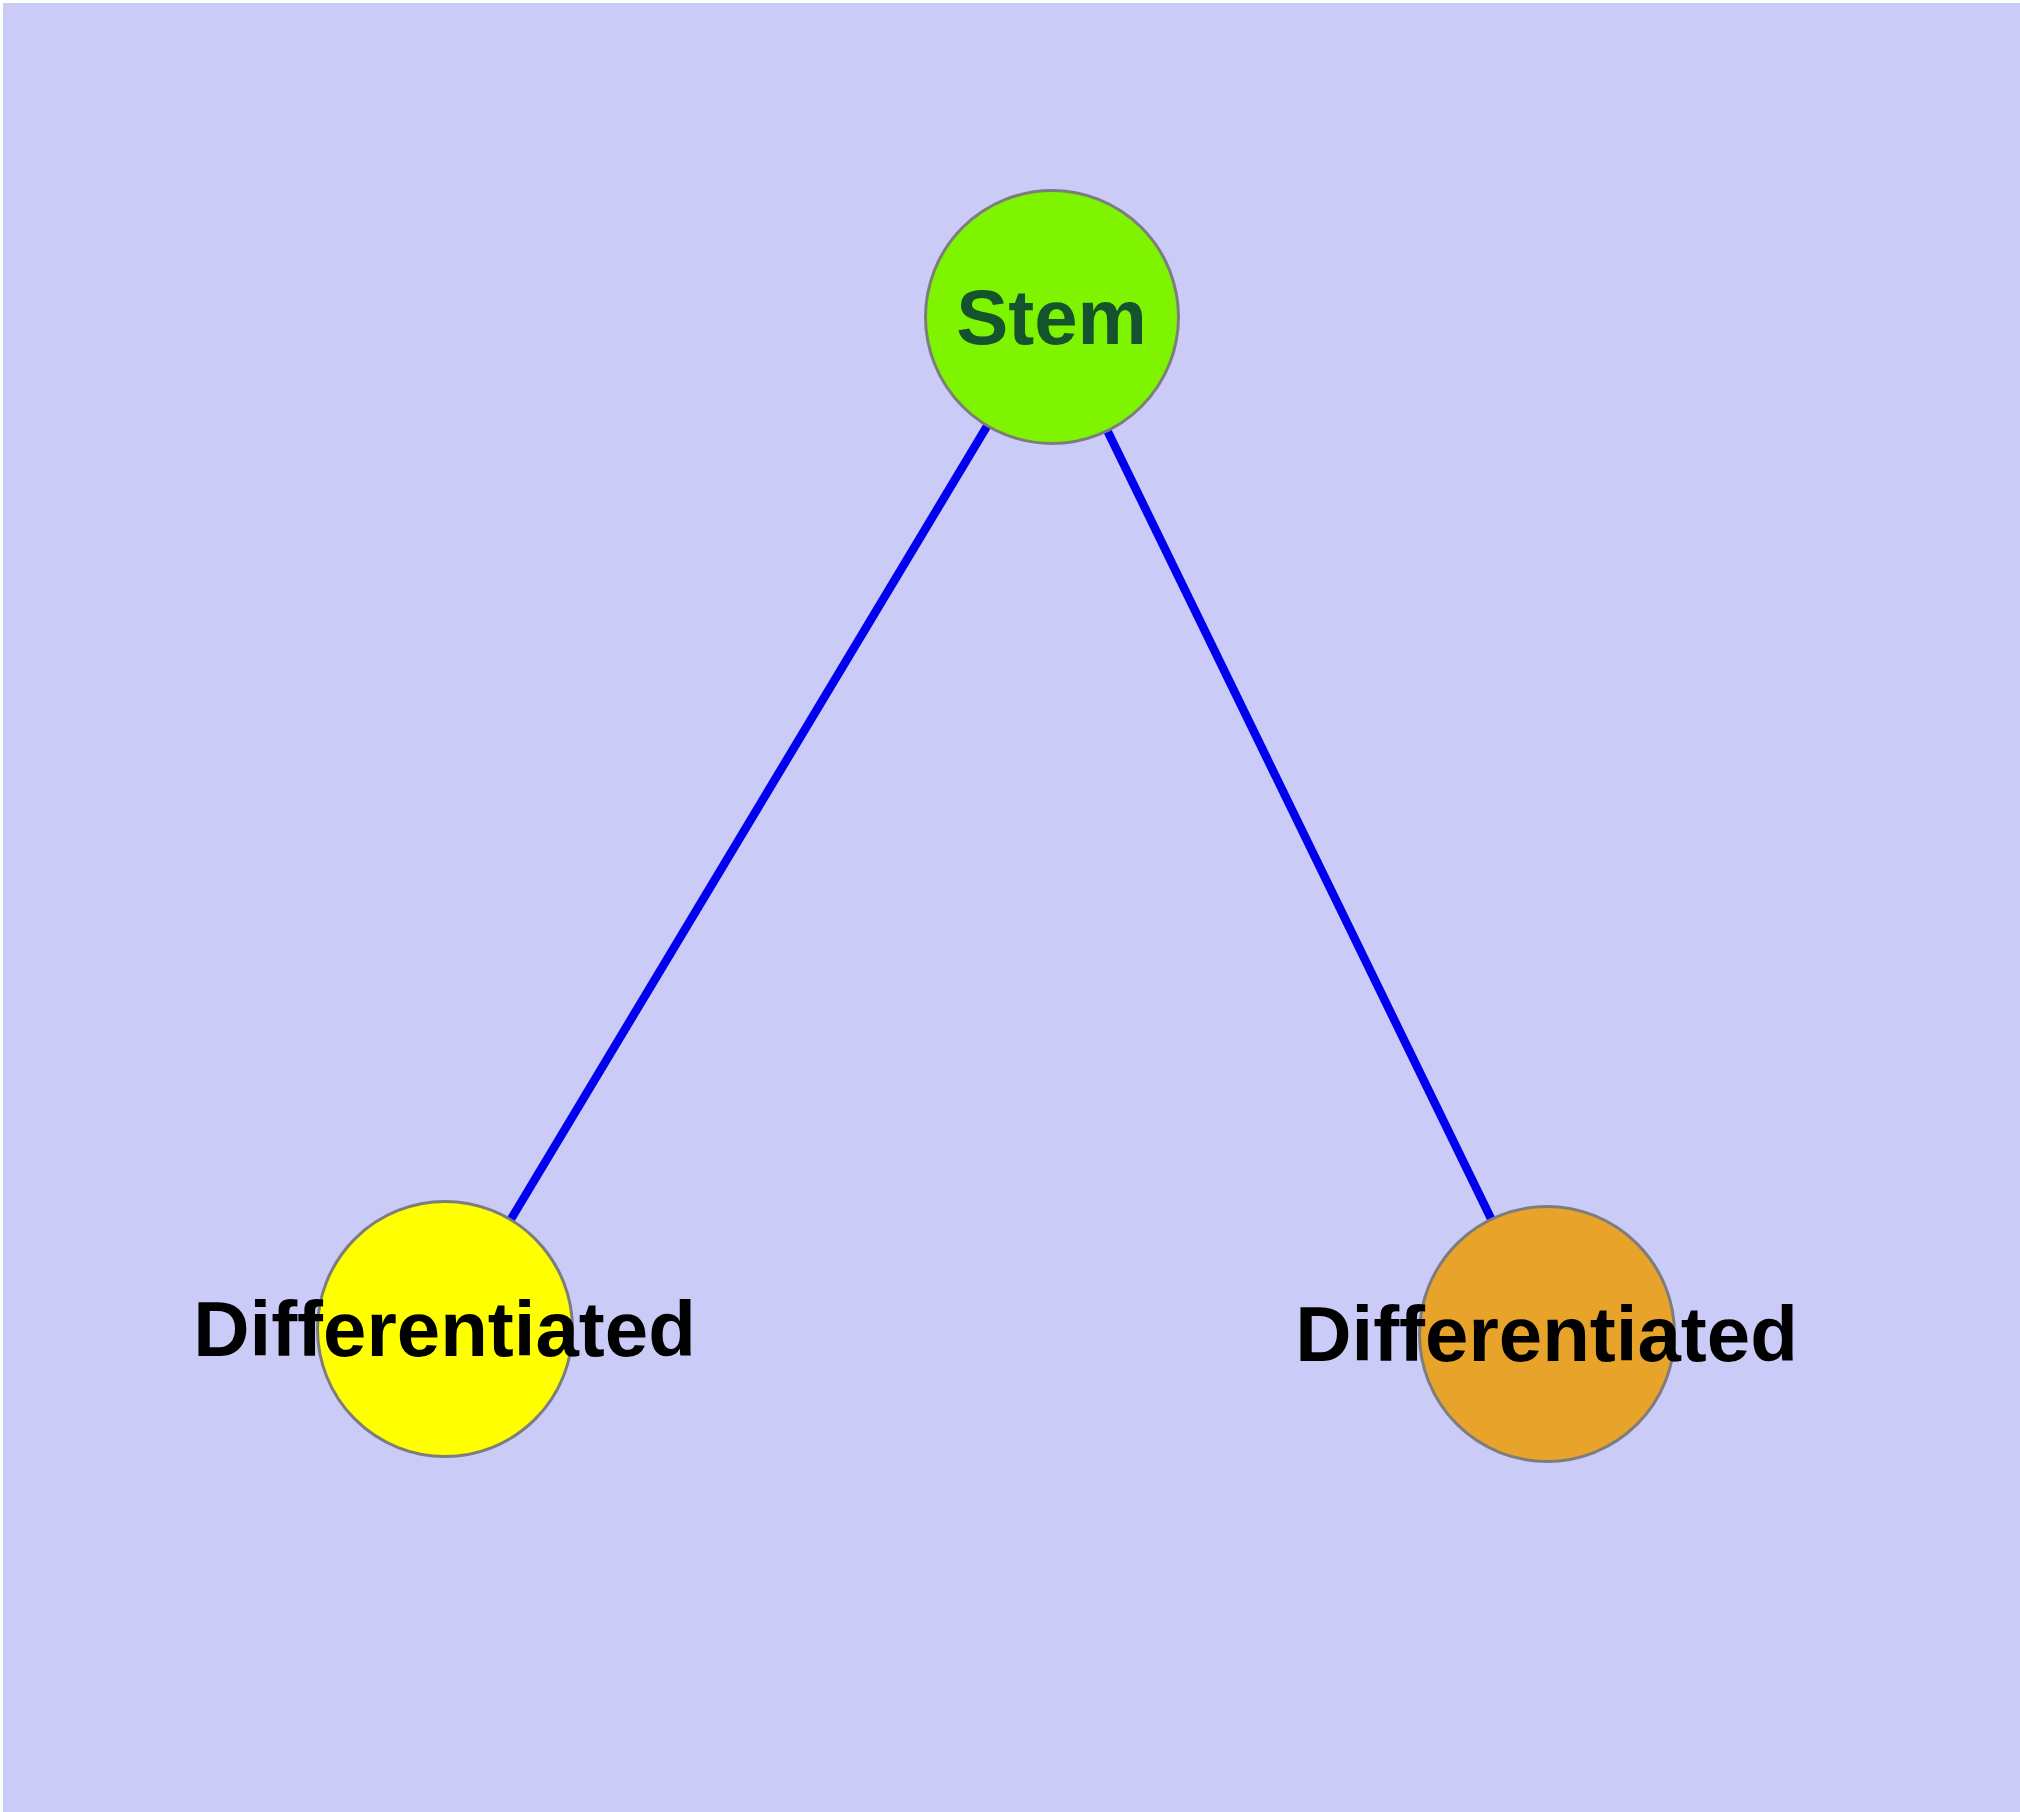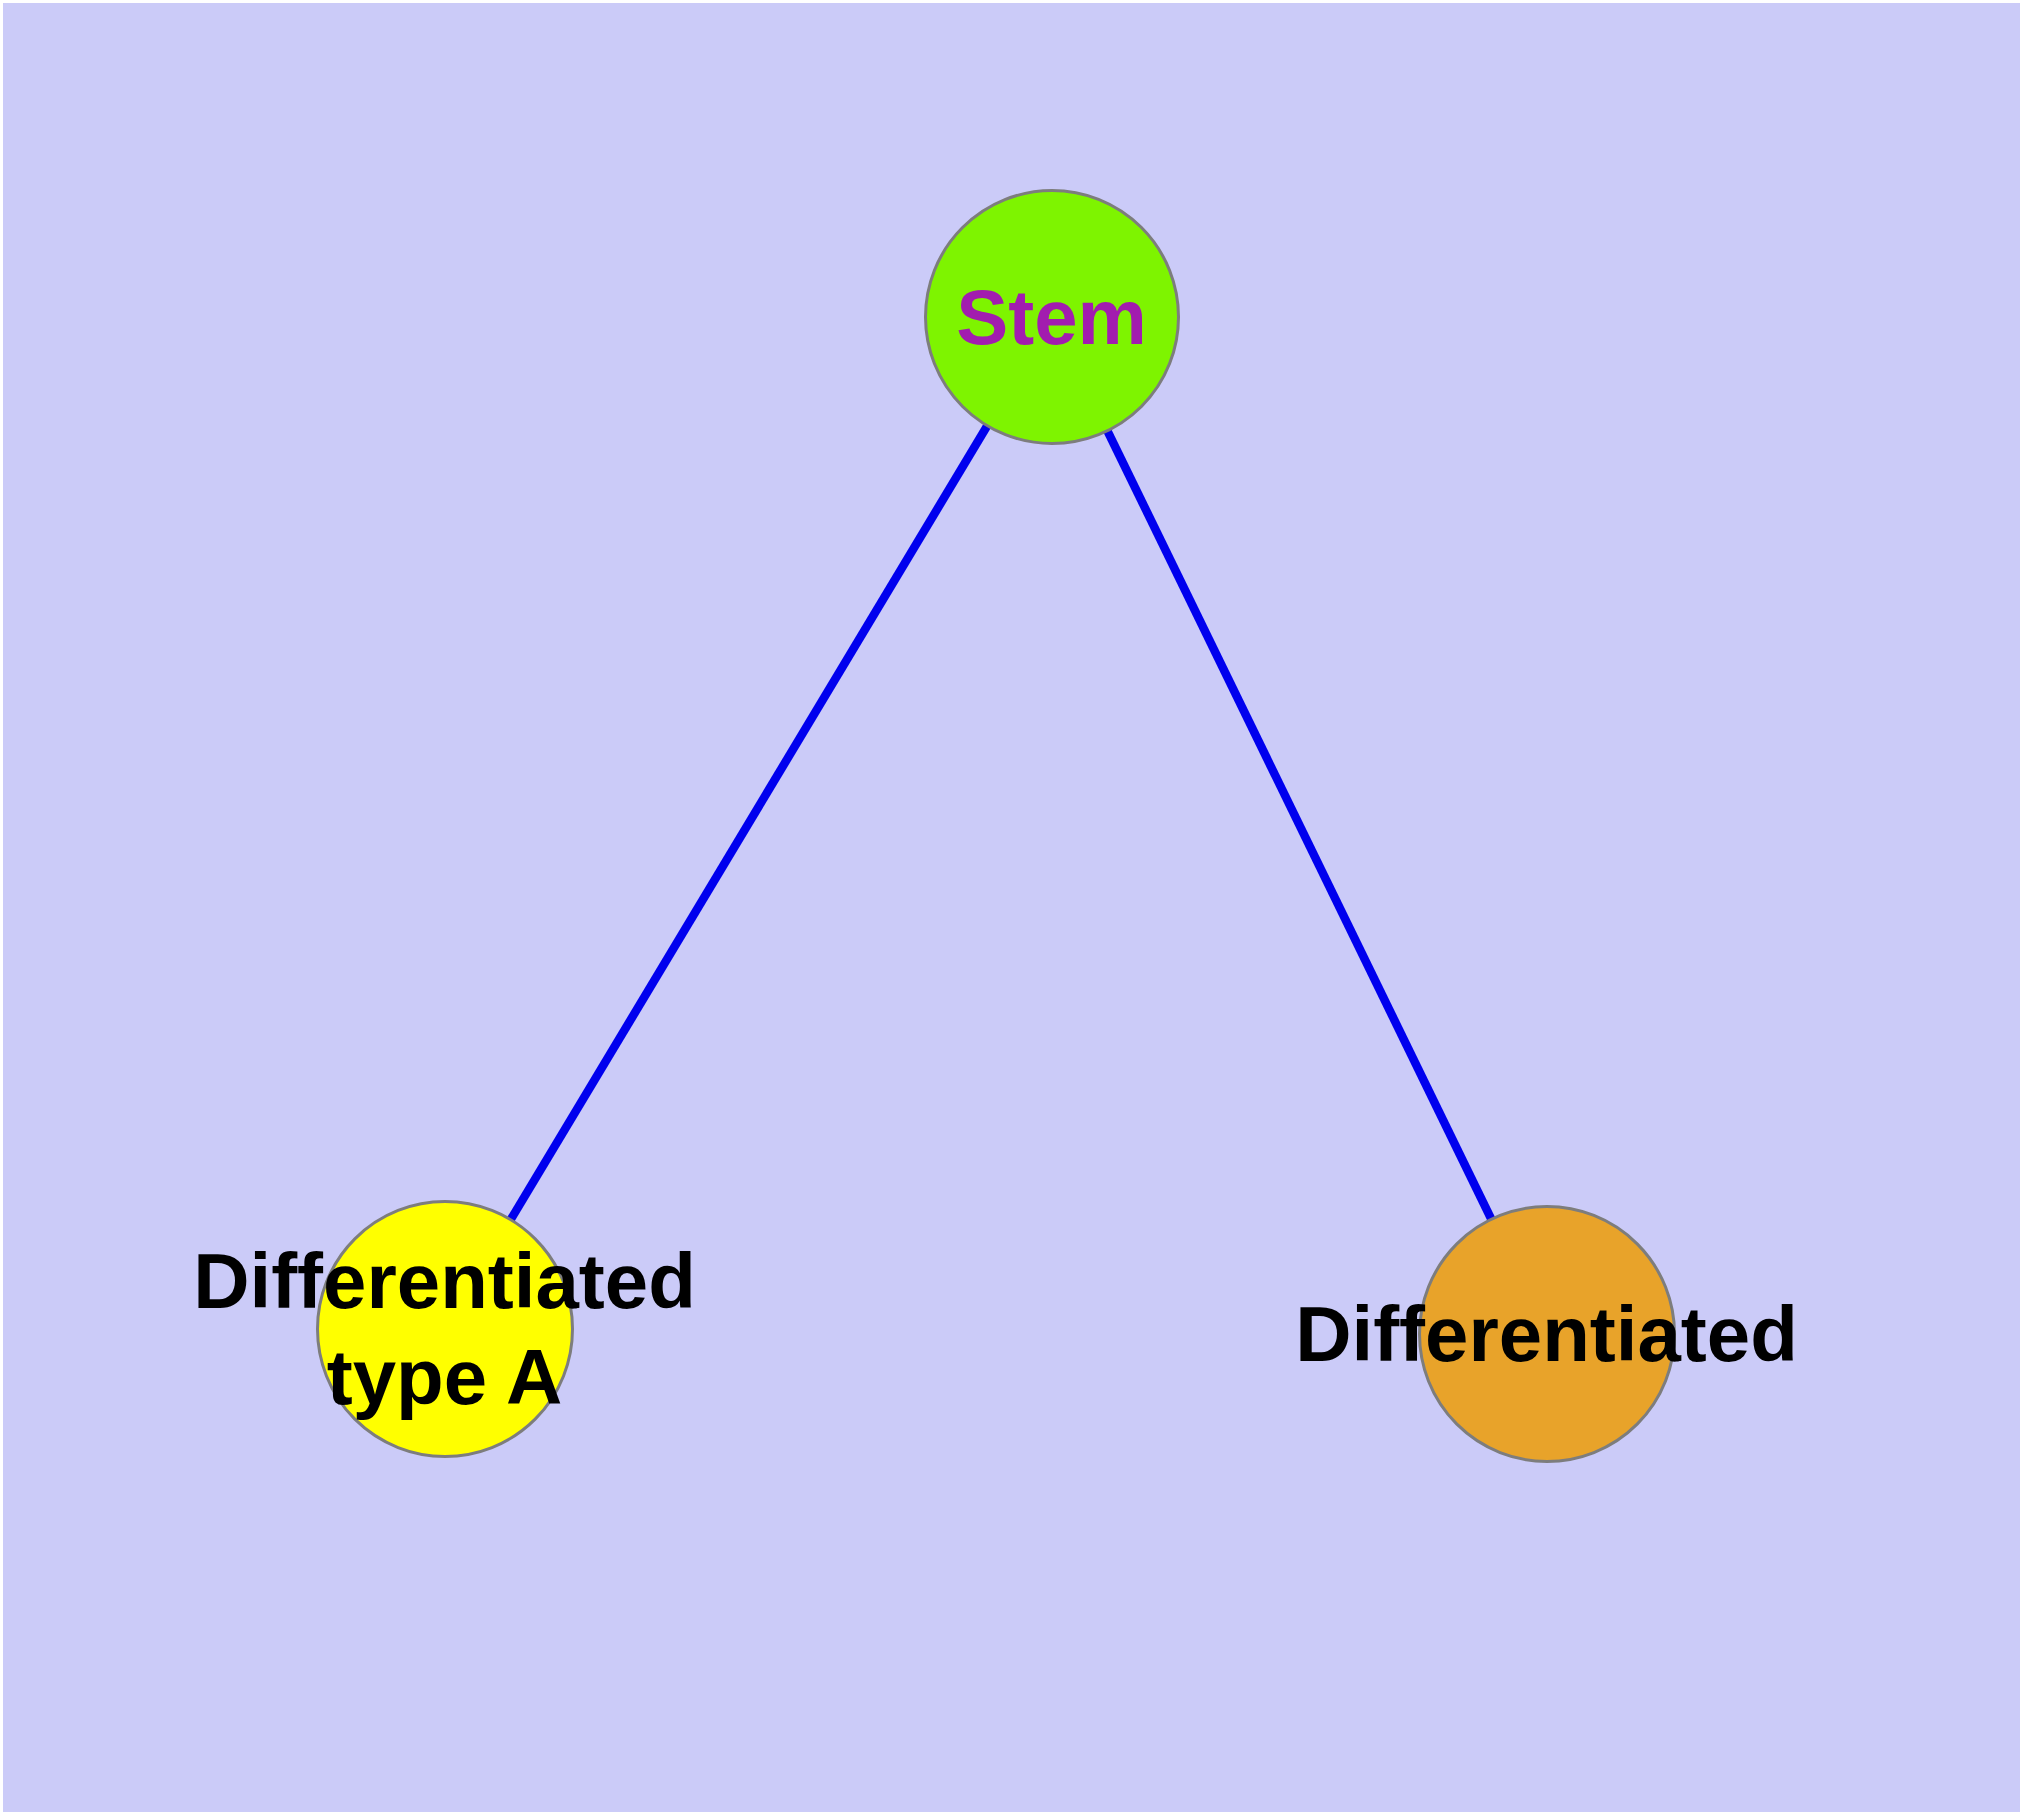--- a/index.html
+++ b/index.html
@@ -64,30 +64,29 @@
 
 <div class="canvas" style="background: rgb(203, 203, 248);">
 
   <svg class="edges-layer" viewBox="0 0 2381 2135" preserveAspectRatio="none">
     <line x1="1238" y1="371" x2="521" y2="1565" stroke="#0000ee"></line>
     <line x1="1238" y1="371" x2="1822" y2="1570" stroke="#0000ee"></line>
   </svg>
 
   <div class="node" style="left: 1049px; top: 314px;">
     <div class="node-circle" style="height: 256px; width: 256px; background: rgb(126, 244, 0); border-color: rgb(125, 125, 125);"></div>
-    <div class="node-label" style="color: #a21caf;">
+    <div class="node-label" style="color: #14532d;">
       <span class="label-line">Stem</span>
     </div>
   </div>
 
   <div class="node" style="left: 442px; top: 1326px;">
     <div class="node-circle" style="height: 258px; width: 258px; background: rgb(255, 255, 0); border-color: rgb(125, 125, 125);"></div>
     <div class="node-label" style="color: rgb(0, 0, 0);">
       <span class="label-line">Differentiated</span>
-      <span class="label-line">type A</span>
     </div>
   </div>
 
   <div class="node" style="left: 1544px; top: 1331px;">
     <div class="node-circle" style="height: 258px; width: 258px; background: rgb(232, 163, 42); border-color: rgb(125, 125, 125);"></div>
     <div class="node-label" style="color: rgb(0, 0, 0);">
       <span class="label-line">Differentiated</span>
     </div>
   </div>
 

